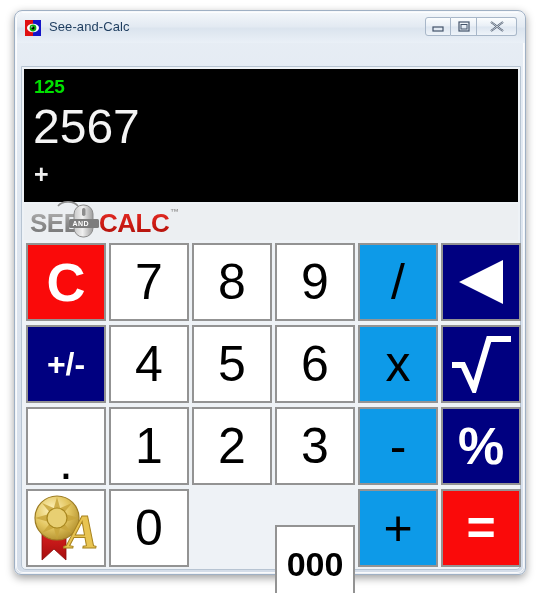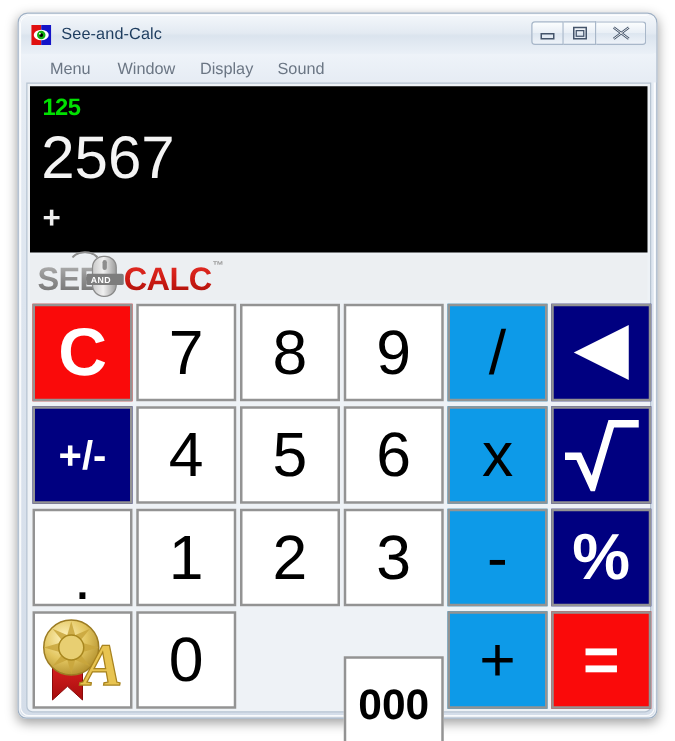--- a/index.html
+++ b/index.html
@@ -245,26 +245,20 @@
       </svg>
     </div>
     <div class="winbtn" id="btn-close">
       <svg width="38" height="17" viewBox="0 0 38 17">
         <path d="M13 4 L25 13 M25 4 L13 13" stroke="#44546a" stroke-width="2" fill="none"></path>
         <path d="M13 4 L25 13 M25 4 L13 13" stroke="#ffffff" stroke-width="0.7" fill="none"></path>
       </svg>
     </div>
   </div>
 
-  <div id="menubar">
-    <span class="menu-item" style="left:18px">Menu</span>
-    <span class="menu-item" style="left:72px">Window</span>
-    <span class="menu-item" style="left:138px">Display</span>
-    <span class="menu-item" style="left:200px">Sound</span>
-  </div>
 
   <div id="client">
 
     <div id="display">
       <div id="memory-line">125</div>
       <div id="main-value">2567</div>
       <div id="operator-line">+</div>
     </div>
 
     <div id="logo-strip">

